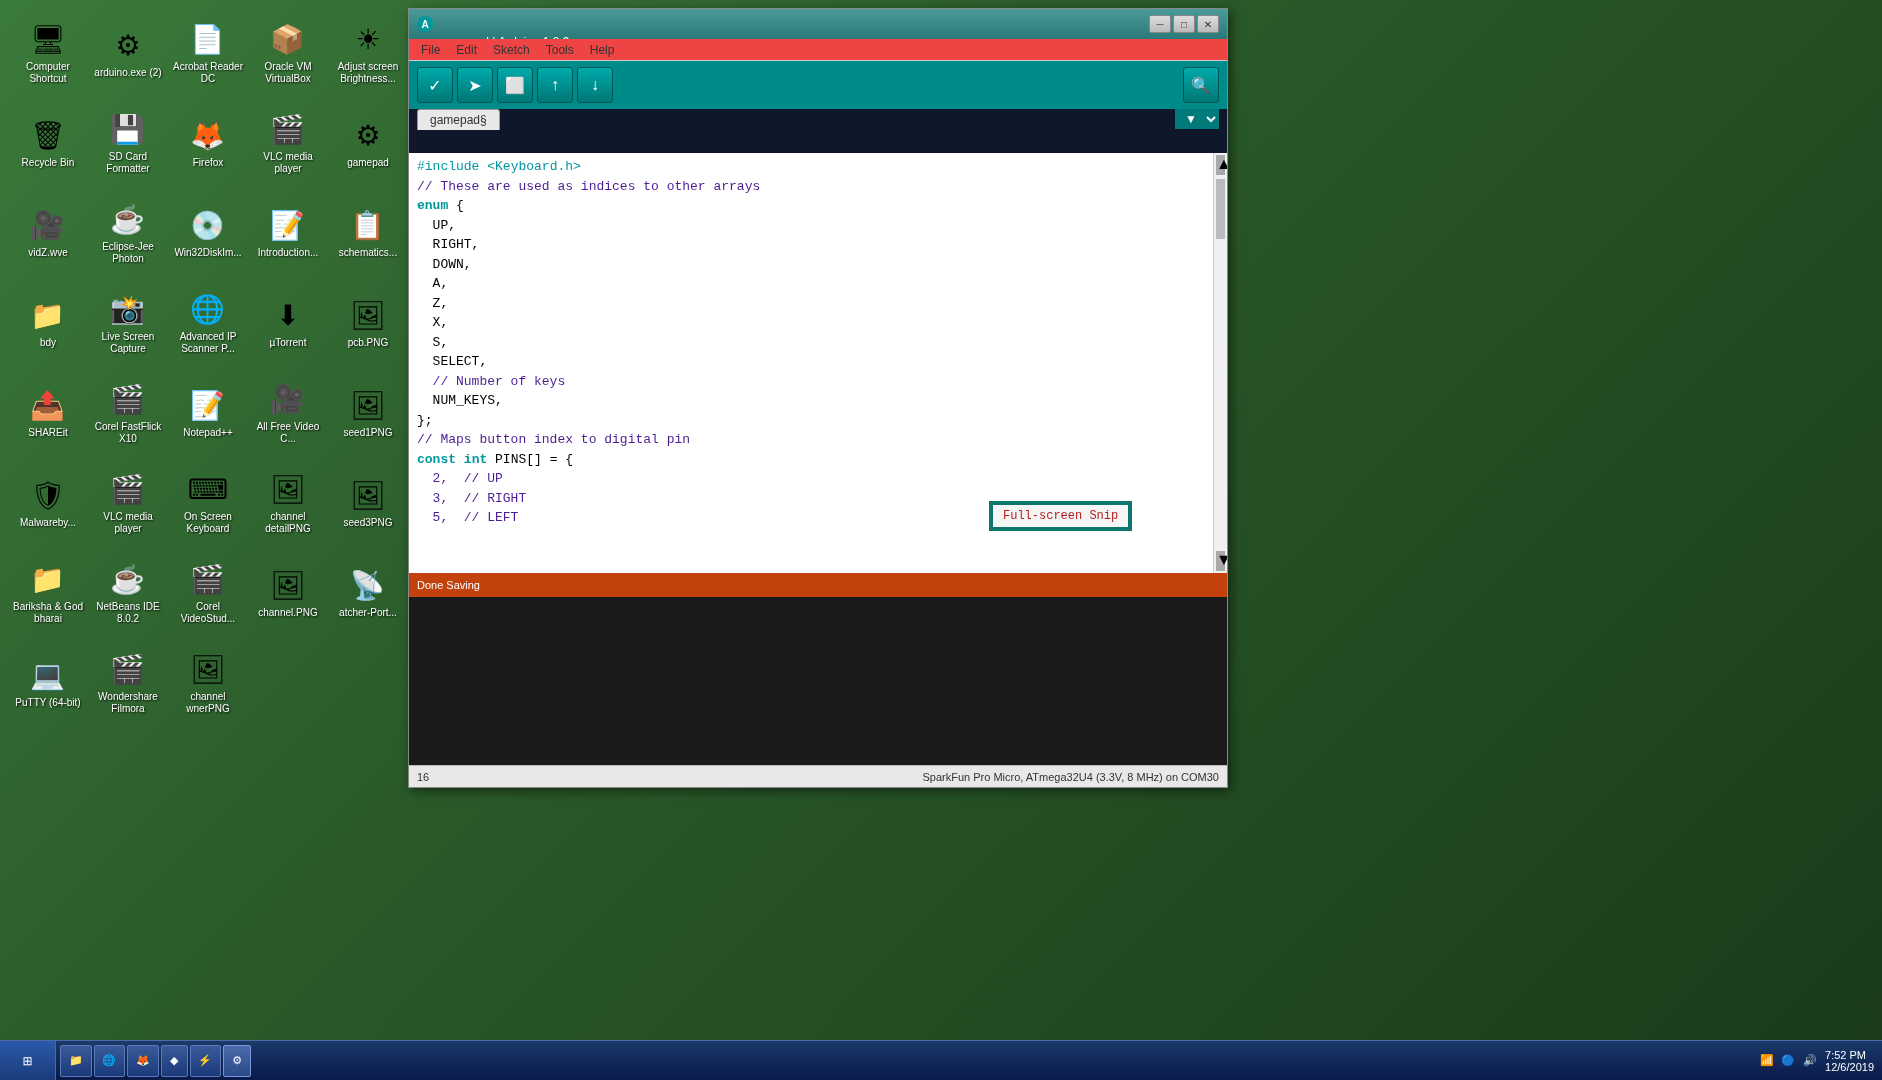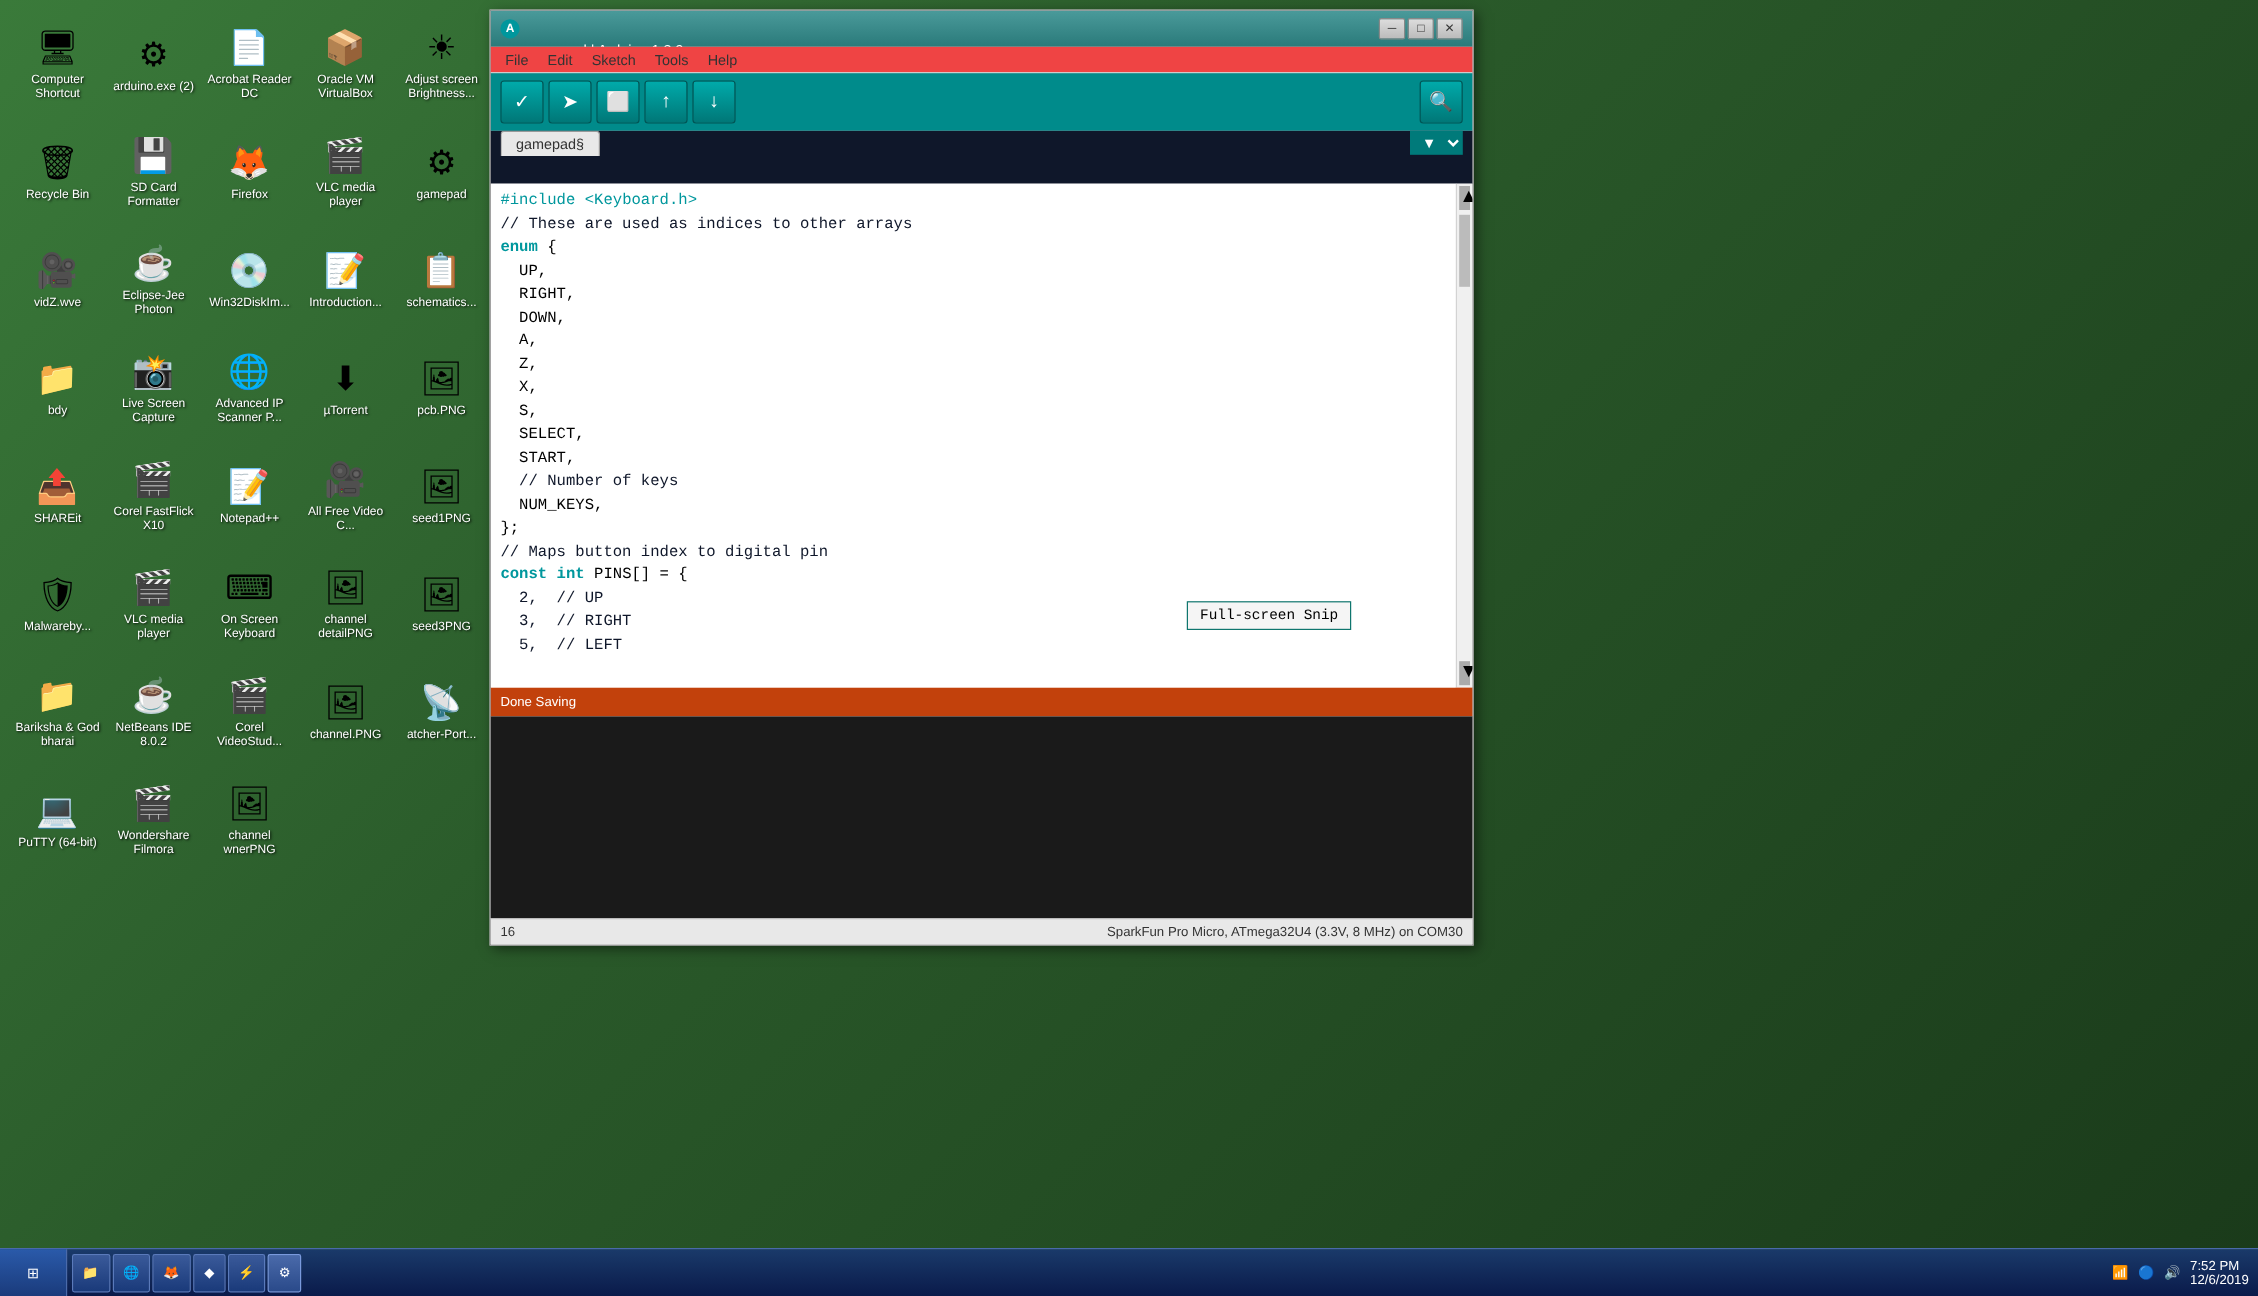--- a/index.html
+++ b/index.html
@@ -215,21 +215,21 @@
     }
 
     
     .code-line {
       line-height: 1.5;
       white-space: pre;
     }
     .kw-green { color: #00979d; font-weight: bold; }
     .kw-include { color: #00979d; }
     .kw-lib { color: #00979d; }
-    .comment { color: #0f172a; }
+    .comment { color: #4c1d95; }
 
     
     .status-bar {
       height: 24px;
       background: #c2410c;
       display: flex; align-items: center;
       padding: 0 8px;
       color: white; font-size: 11px;
     }
     .status-text { flex: 1; }
@@ -247,24 +247,24 @@
       border-top: 1px solid #bbb;
       display: flex; align-items: center;
       padding: 0 8px;
       font-size: 11px; color: #333; text-align: center;
     }
 
     
     .snip-tooltip {
       position: absolute;
       background: #f5f5f5;
-      border: 1px solid #0f766e;
+      border: 4px solid #0f766e;
       padding: 4px 10px;
       font-size: 12px;
-      color: #000000;
+      color: #b91c1c;
       pointer-events: none;
       top: 348px; left: 580px;
     }
   </style>
 </head>
 <body>
 
 <div class="desktop"></div>
 
 <div class="desktop-icons">
@@ -468,21 +468,20 @@
       <div class="code-line comment">// These are used as indices to other arrays</div>
       <div class="code-line"><span class="kw-green">enum</span> {</div>
       <div class="code-line">  UP,</div>
       <div class="code-line">  RIGHT,</div>
       <div class="code-line">  DOWN,</div>
       <div class="code-line">  A,</div>
       <div class="code-line">  Z,</div>
       <div class="code-line">  X,</div>
       <div class="code-line">  S,</div>
       <div class="code-line">  SELECT,</div>
-      <div class="code-line">  START,</div>
       <div class="code-line comment">  // Number of keys</div>
       <div class="code-line">  NUM_KEYS,</div>
       <div class="code-line">};</div>
       <div class="code-line comment">// Maps button index to digital pin</div>
       <div class="code-line"><span class="kw-green">const</span> <span class="kw-green">int</span> PINS[] = {</div>
       <div class="code-line comment">  2,  // UP</div>
       <div class="code-line comment">  3,  // RIGHT</div>
       <div class="code-line comment">  5,  // LEFT</div>
 
       <div class="snip-tooltip">Full-screen Snip</div>

